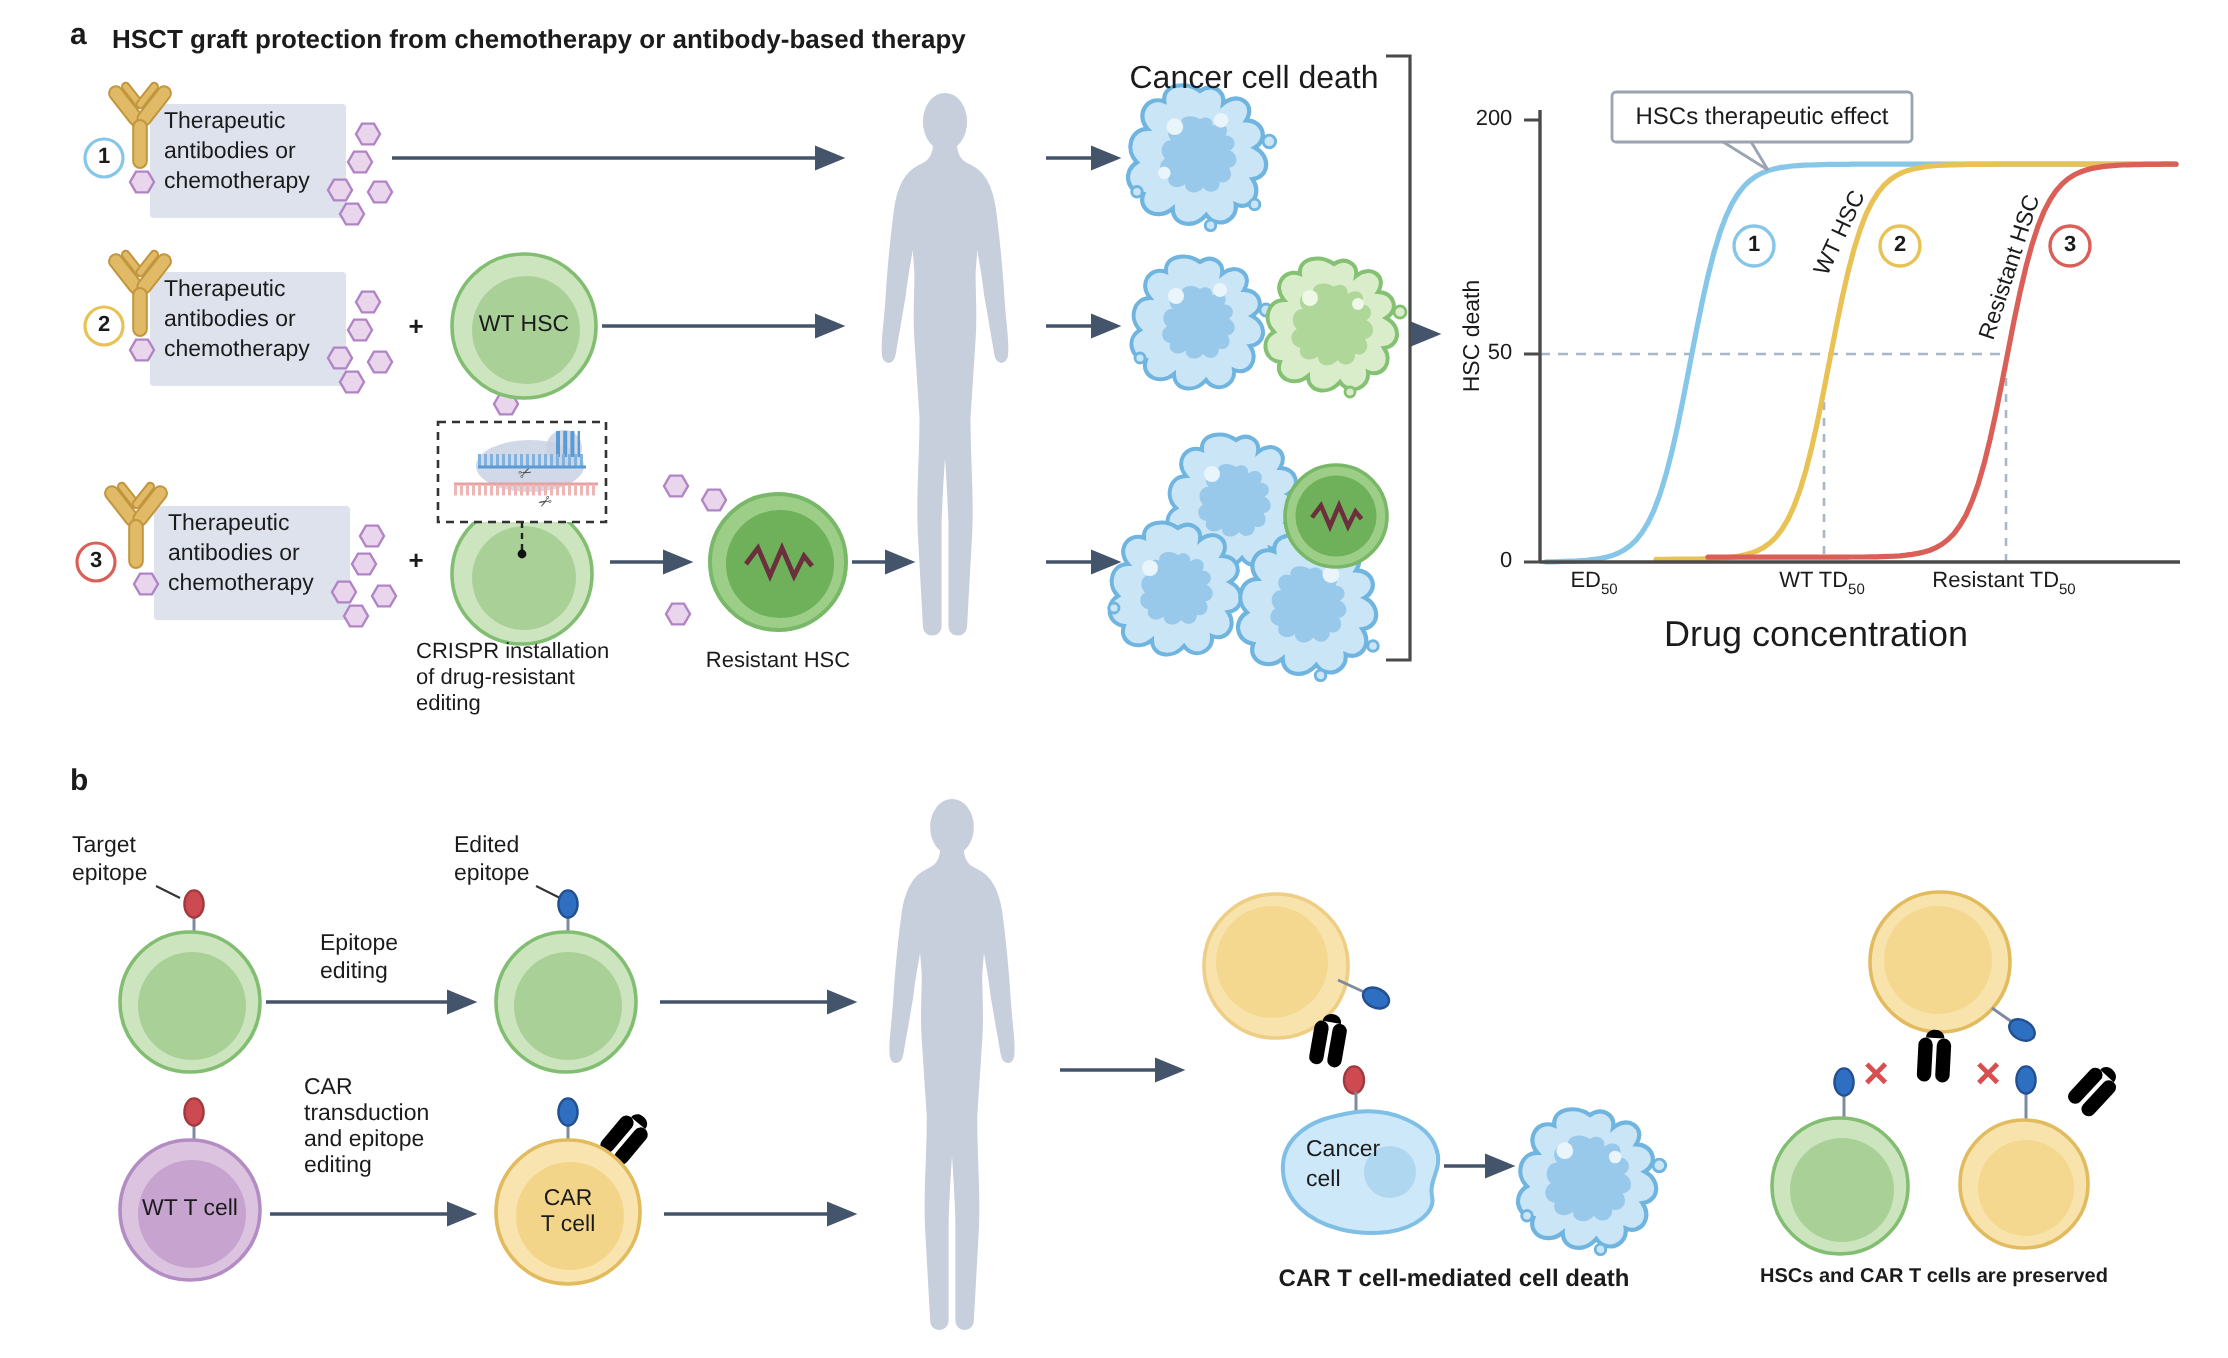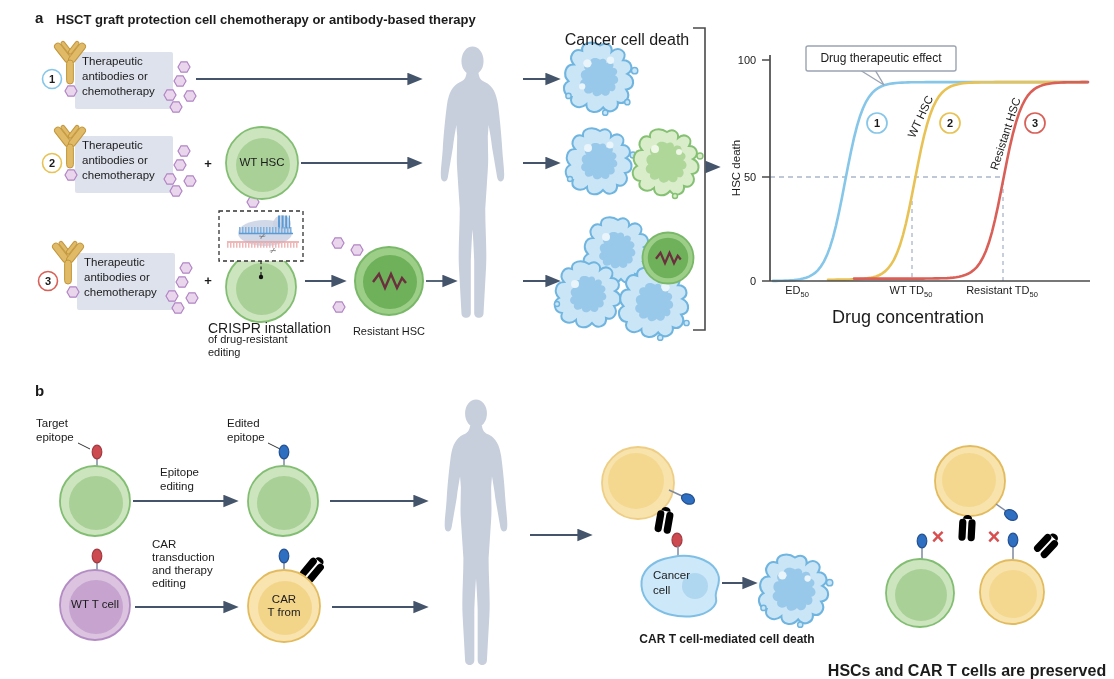--- a/index.html
+++ b/index.html
@@ -306,73 +306,73 @@
   <g class="car-g" transform="translate(1046,546) rotate(43)">
         <use href="#car-shape"></use>
       </g>
   <g>
     <circle cx="1012" cy="592" r="32" fill="#F8E3AC" stroke="#E2BB5E" stroke-width="1.8"></circle>
     <circle cx="1013" cy="594" r="24" fill="#F4D88F"></circle>
   </g>
 </svg>
 
 <span class="t b" style="left:35px;top:10px;font-size:15px">a</span>
-<span class="t b" style="left:56px;top:13px;font-size:13px">HSCT graft protection cell chemotherapy or antibody-based therapy</span>
+<span class="t b" style="left:56px;top:13px;font-size:13px">HSCT graft protection from chemotherapy or antibody-based therapy</span>
 
 <span class="t" style="left:82px;top:56px">Therapeutic</span>
 <span class="t" style="left:82px;top:71px">antibodies or</span>
 <span class="t" style="left:82px;top:86px">chemotherapy</span>
 <span class="t" style="left:82px;top:140px">Therapeutic</span>
 <span class="t" style="left:82px;top:155px">antibodies or</span>
 <span class="t" style="left:82px;top:170px">chemotherapy</span>
 <span class="t" style="left:84px;top:257px">Therapeutic</span>
 <span class="t" style="left:84px;top:272px">antibodies or</span>
 <span class="t" style="left:84px;top:287px">chemotherapy</span>
 
 <span class="t b c" style="left:52px;top:79px;font-size:11px">1</span>
 <span class="t b c" style="left:52px;top:163px;font-size:11px">2</span>
 <span class="t b c" style="left:48px;top:281px;font-size:11px">3</span>
 <span class="t b c" style="left:208px;top:163px;font-size:13px">+</span>
 <span class="t b c" style="left:208px;top:280px;font-size:13px">+</span>
 <span class="t c" style="left:262px;top:163px">WT HSC</span>
 
-<span class="t" style="left:208px;top:321px;font-size:14px">CRISPR installation</span>
+<span class="t" style="left:208px;top:321px;font-size:11px">CRISPR installation</span>
 <span class="t" style="left:208px;top:334px;font-size:11px">of drug-resistant</span>
 <span class="t" style="left:208px;top:347px;font-size:11px">editing</span>
 <span class="t c" style="left:389px;top:331px;font-size:11px">Resistant HSC</span>
 <span class="t c" style="left:627px;top:40px;font-size:16px">Cancer cell death</span>
 
-<span class="t c" style="left:747px;top:60px;font-size:11px">100</span>
+<span class="t c" style="left:747px;top:60px;font-size:11px">200</span>
 <span class="t c" style="left:750px;top:177px;font-size:11px">50</span>
 <span class="t c" style="left:753px;top:281px;font-size:11px">0</span>
 <span class="t" style="left:737px;top:168px;transform:translate(-50%,-50%) rotate(-90deg)">HSC death</span>
-<span class="t c" style="left:881px;top:58px;font-size:12px">Drug therapeutic effect</span>
+<span class="t c" style="left:881px;top:58px;font-size:12px">HSCs therapeutic effect</span>
 <span class="t b c" style="left:877px;top:123px;font-size:11px">1</span>
 <span class="t b c" style="left:950px;top:123px;font-size:11px">2</span>
 <span class="t b c" style="left:1035px;top:123px;font-size:11px">3</span>
 <span class="t" style="left:921px;top:117px;transform:translate(-50%,-50%) rotate(-65deg)">WT HSC</span>
 <span class="t" style="left:1006px;top:134px;transform:translate(-50%,-50%) rotate(-72deg)">Resistant HSC</span>
 <span class="t c" style="left:797px;top:292px;font-size:11px"><span>ED</span><sub style="font-size:7.5px">50</sub></span>
 <span class="t c" style="left:911px;top:292px;font-size:11px"><span>WT TD</span><sub style="font-size:7.5px">50</sub></span>
 <span class="t c" style="left:1002px;top:292px;font-size:11px"><span>Resistant TD</span><sub style="font-size:7.5px">50</sub></span>
 <span class="t c" style="left:908px;top:317px;font-size:18px">Drug concentration</span>
 
 <span class="t b" style="left:35px;top:383px;font-size:15px">b</span>
 
 <span class="t" style="left:36px;top:418px">Target</span>
 <span class="t" style="left:36px;top:432px">epitope</span>
 <span class="t" style="left:227px;top:418px">Edited</span>
 <span class="t" style="left:227px;top:432px">epitope</span>
 <span class="t" style="left:160px;top:467px">Epitope</span>
 <span class="t" style="left:160px;top:481px">editing</span>
 <span class="t" style="left:152px;top:539px">CAR</span>
 <span class="t" style="left:152px;top:552px">transduction</span>
-<span class="t" style="left:152px;top:565px">and therapy</span>
+<span class="t" style="left:152px;top:565px">and epitope</span>
 <span class="t" style="left:152px;top:578px">editing</span>
 <span class="t c" style="left:95px;top:605px">WT T cell</span>
 <span class="t c" style="left:284px;top:600px">CAR</span>
-<span class="t c" style="left:284px;top:613px">T from</span>
+<span class="t c" style="left:284px;top:613px">T cell</span>
 <span class="t" style="left:653px;top:570px">Cancer</span>
 <span class="t" style="left:653px;top:585px">cell</span>
 <span class="t b c" style="left:727px;top:639px;font-size:12px">CAR T cell-mediated cell death</span>
-<span class="t b c" style="left:967px;top:671px;font-size:16px">HSCs and CAR T cells are preserved</span>
+<span class="t b c" style="left:967px;top:639px;font-size:10px">HSCs and CAR T cells are preserved</span>
 
 </div>
 
 </body></html>

